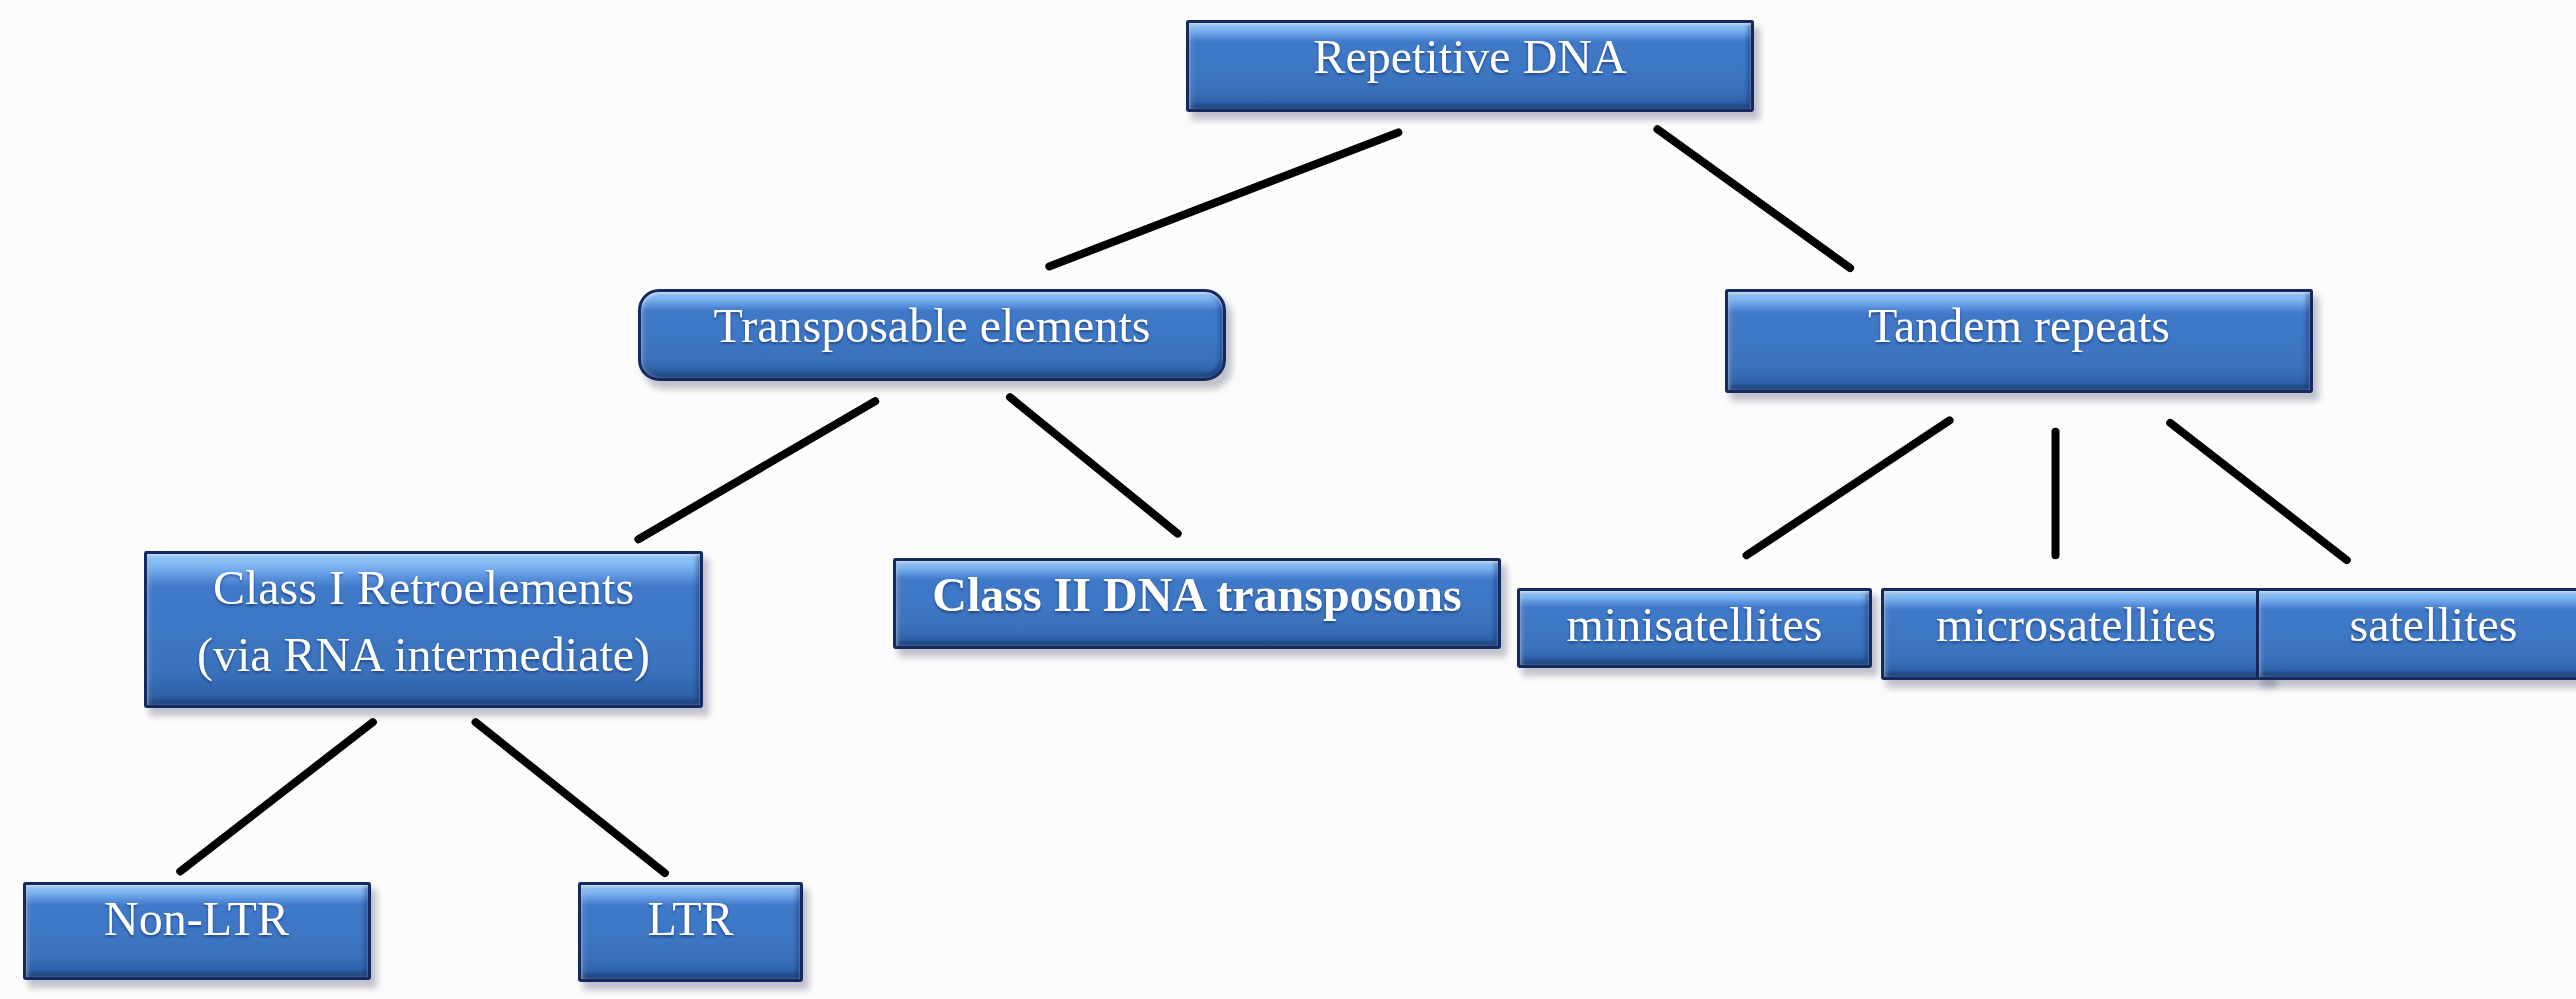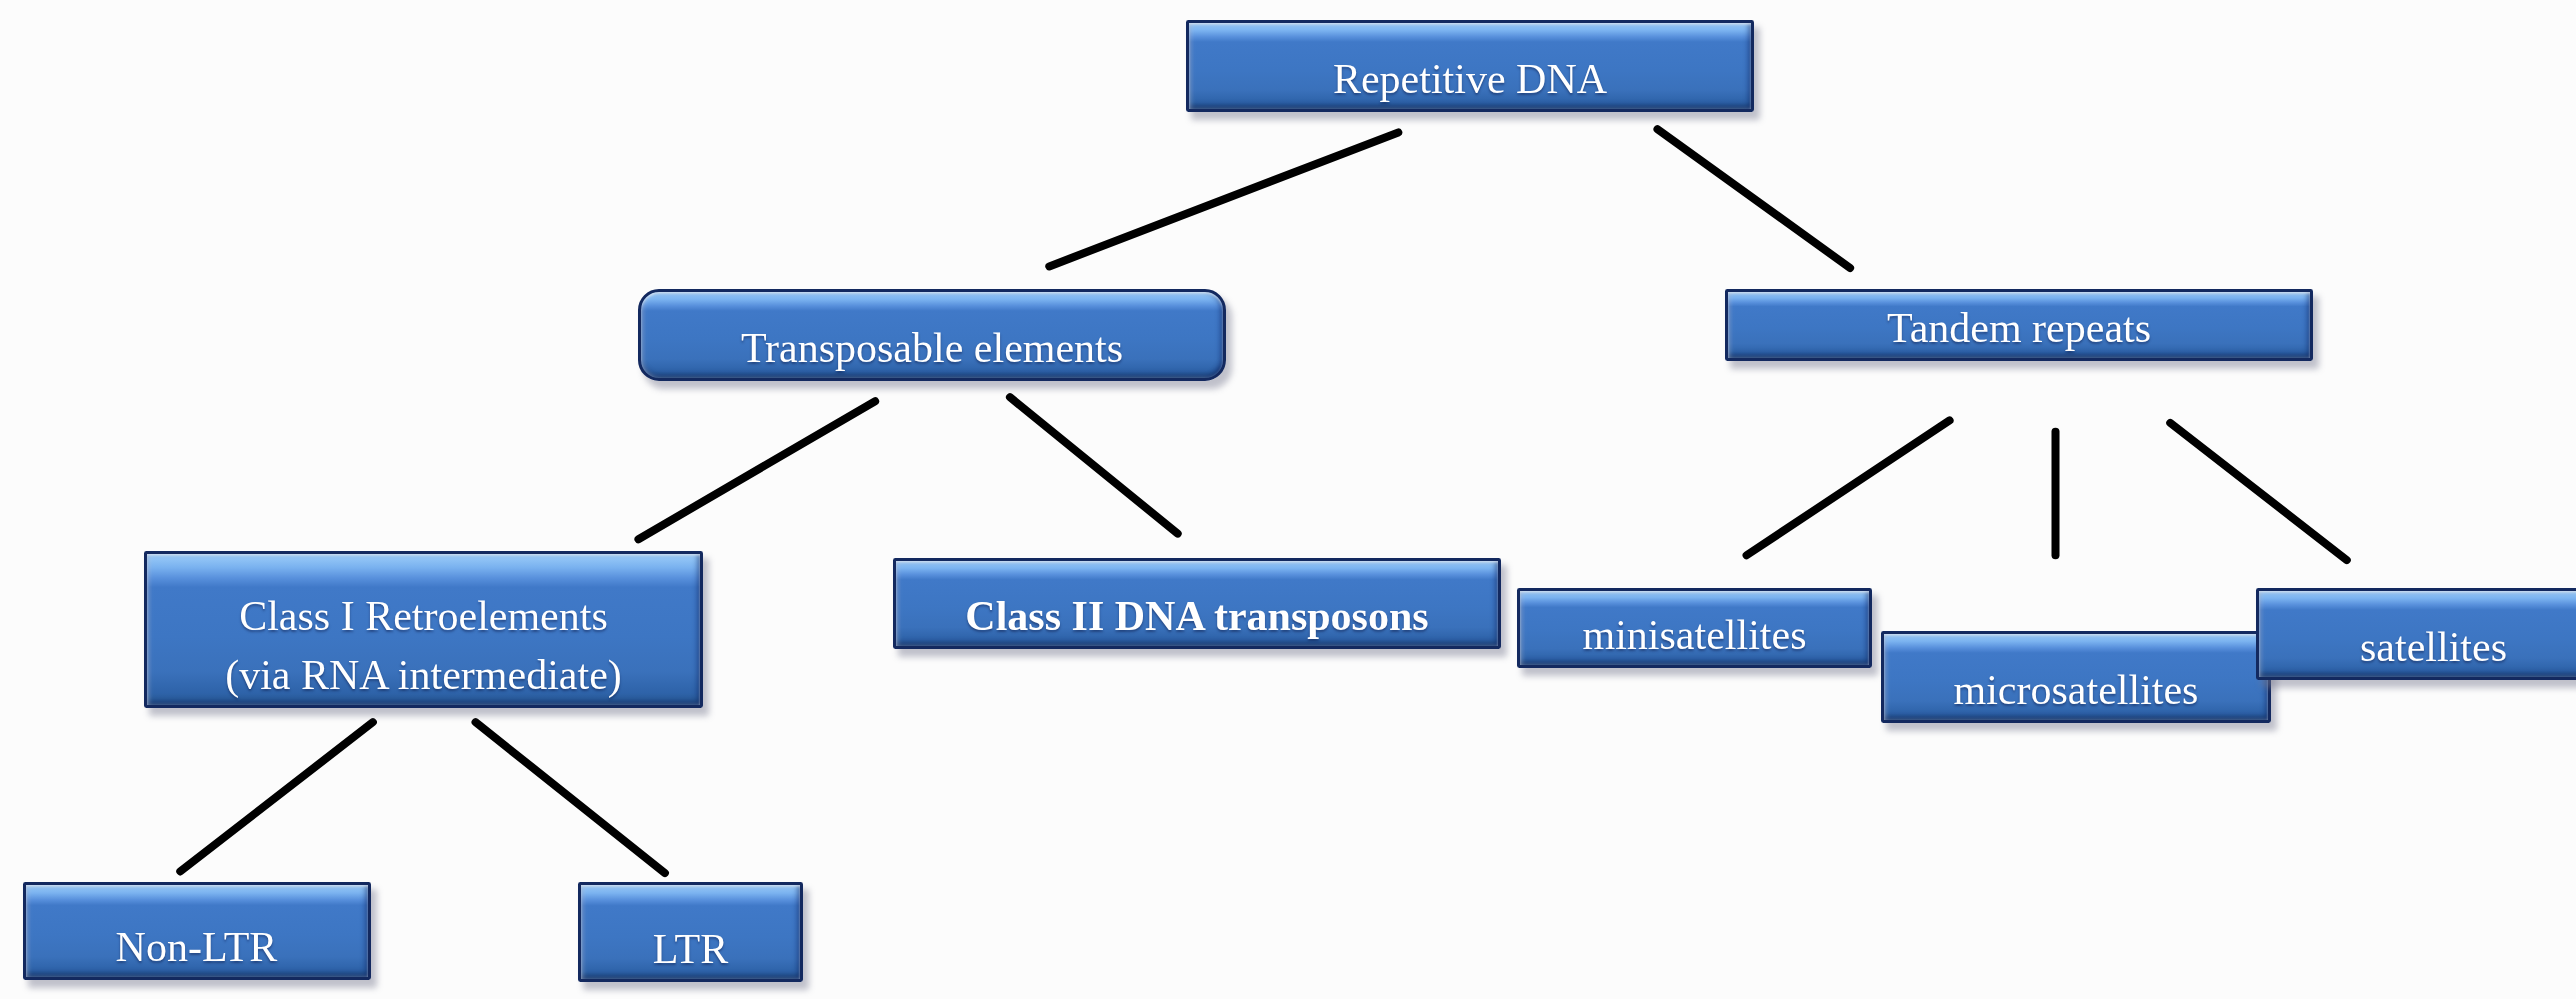--- a/index.html
+++ b/index.html
@@ -25,25 +25,25 @@
   }
   #edges-layer line {
     stroke: var(--line-color, #000000);
     stroke-width: 10;
     stroke-linecap: round;
   }
   .node {
     position: absolute;
     box-sizing: border-box;
     display: flex;
-    align-items: flex-end;
+    align-items: flex-start;
     justify-content: center;
     text-align: center;
     color: var(--text-color, #ffffff);
-    font-size: 42px;
+    font-size: 48px;
     line-height: 1.40;
     white-space: pre-line;
     background: linear-gradient(180deg,
       #9ccdf9 0%,
       #79b1ef 9%,
       #5890dc 16%,
       #4079c8 22%,
       #3d76c3 55%,
       #3a71bb 78%,
       #2e63a9 92%,
@@ -70,24 +70,24 @@
       <line x1="1258" y1="495" x2="1467" y2="665"></line>
       <line x1="2429" y1="524" x2="2176" y2="692"></line>
       <line x1="2561" y1="538" x2="2561" y2="692"></line>
       <line x1="2704" y1="527" x2="2924" y2="698"></line>
       <line x1="464" y1="900" x2="224" y2="1086"></line>
       <line x1="592" y1="900" x2="828" y2="1088"></line>
     </svg>
   <div id="nodes-layer">
       <div class="node" style="left: 1186px; top: 20px; width: 568px; height: 92px;"><span>Repetitive DNA</span></div>
       <div class="node" style="left: 638px; top: 289px; width: 588px; height: 92px; border-radius: 21px;"><span>Transposable elements</span></div>
-      <div class="node" style="left: 1725px; top: 289px; width: 588px; height: 72px;"><span>Tandem repeats</span></div>
+      <div class="node" style="left: 1725px; top: 289px; width: 588px; height: 104px;"><span>Tandem repeats</span></div>
       <div class="node" style="left: 144px; top: 551px; width: 559px; height: 157px;"><span>Class I Retroelements
 (via RNA intermediate)</span></div>
       <div class="node" style="left: 893px; top: 558px; width: 608px; height: 91px; font-weight: bold;"><span>Class II DNA transposons</span></div>
       <div class="node" style="left: 1517px; top: 588px; width: 355px; height: 80px;"><span>minisatellites</span></div>
-      <div class="node" style="left: 1881px; top: 588px; width: 390px; height: 92px; margin-top: 43px;"><span>microsatellites</span></div>
+      <div class="node" style="left: 1881px; top: 588px; width: 390px; height: 92px;"><span>microsatellites</span></div>
       <div class="node" style="left: 2256px; top: 588px; width: 355px; height: 92px;"><span>satellites</span></div>
       <div class="node" style="left: 22.5px; top: 882px; width: 348px; height: 98px;"><span>Non-LTR</span></div>
       <div class="node" style="left: 578px; top: 882px; width: 225px; height: 100px;"><span>LTR</span></div>
     </div>
 </div>
 
 
 </body></html>

